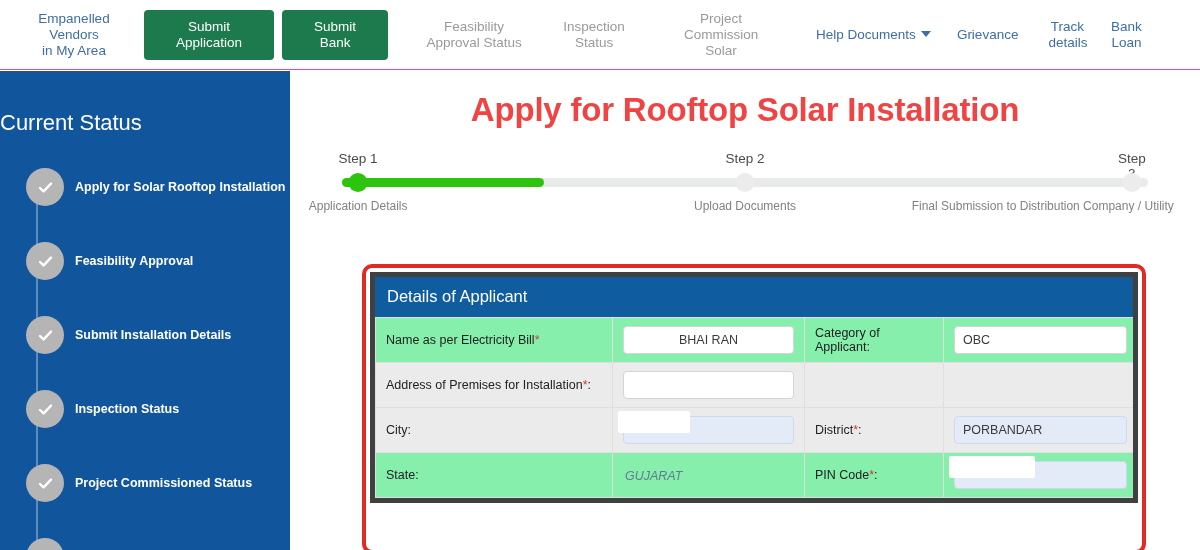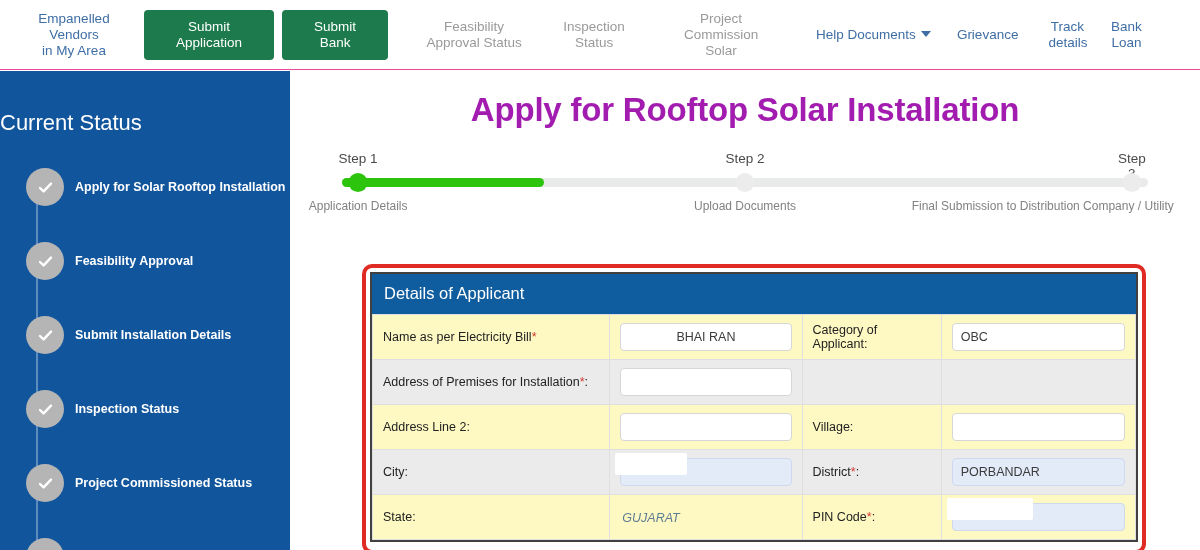--- a/index.html
+++ b/index.html
@@ -108,21 +108,21 @@
   #main {
     position: absolute; top: 71px; left: 290px;
     width: 910px; height: 479px;
     background: #ffffff;
     overflow: hidden;
   }
   #page-title {
     text-align: center;
     font-size: 33px;
     font-weight: bold;
-    color: #a21caf;
+    color: #ef4444;
     padding-top: 20px;
     letter-spacing: -0.2px;
   }
 
   
   #stepper {
     position: relative;
     margin: 22px 52px 0 52px;
     height: 80px;
   }
@@ -166,21 +166,21 @@
     position: absolute;
     left: 72px; top: 193px;
     width: 784px; height: 290px;
     border: 4px solid #e02b24;
     border-radius: 10px;
     padding: 4px;
   }
   #form-card {
     width: 100%;
     background: #ffffff;
-    border: 2px solid #404040;
+    border: 5px solid #404040;
     overflow: hidden;
   }
   #card-header {
     background: #0f5c9e;
     color: #ffffff;
     font-size: 16.5px;
     padding: 10px 12px 11px 12px;
   }
   table#applicant-table {
     width: 100%;
@@ -192,21 +192,21 @@
     padding: 8px 10px;
     vertical-align: middle;
     height: 43px;
   }
   td.lbl { font-size: 12.5px; color: #222222; }
   td.lbl.c1 { width: 237px; }
   td.lbl.c3 { width: 139px; }
   td.val.c2 { width: 192px; }
   td.val.c4 { width: 194px; }
   tr.striped td { background: #ebebeb; }
-  tr.plain td { background: #fef9c3; }
+  tr.plain td { background: #86efac; }
   .req { color: #d33a34; }
 
   .fld {
     display: block;
     width: 100%;
     height: 28px;
     border: 1px solid #d6d6d6;
     border-radius: 4px;
     background: #ffffff;
     font-family: "Liberation Sans", sans-serif;
@@ -363,30 +363,20 @@
 
         <tr class="striped">
           <td class="lbl c1"><span>Address of Premises for Installation</span><span class="req">*</span>:</td>
           <td class="val c2">
             <input class="fld" value="" style="">
           </td>
           <td class="lbl c3"></td>
           <td class="val c4"></td>
         </tr>
 
-        <tr class="plain">
-          <td class="lbl c1">Address Line 2:</td>
-          <td class="val c2">
-            <input class="fld" value="" style="">
-          </td>
-          <td class="lbl c3">Village:</td>
-          <td class="val c4">
-            <input class="fld" value="" style="">
-          </td>
-        </tr>
 
         <tr class="striped">
           <td class="lbl c1">City:</td>
           <td class="val c2 redact-wrap">
             <input class="fld autofill" value="" style="">
             <span class="redact"></span>
           </td>
           <td class="lbl c3"><span>District</span><span class="req">*</span>:</td>
           <td class="val c4">
             <input class="fld autofill" value="PORBANDAR" style="">

